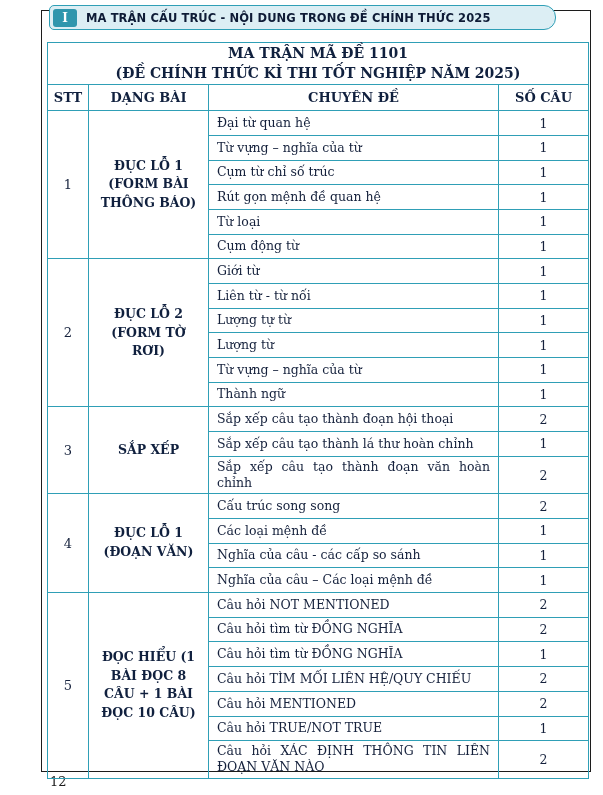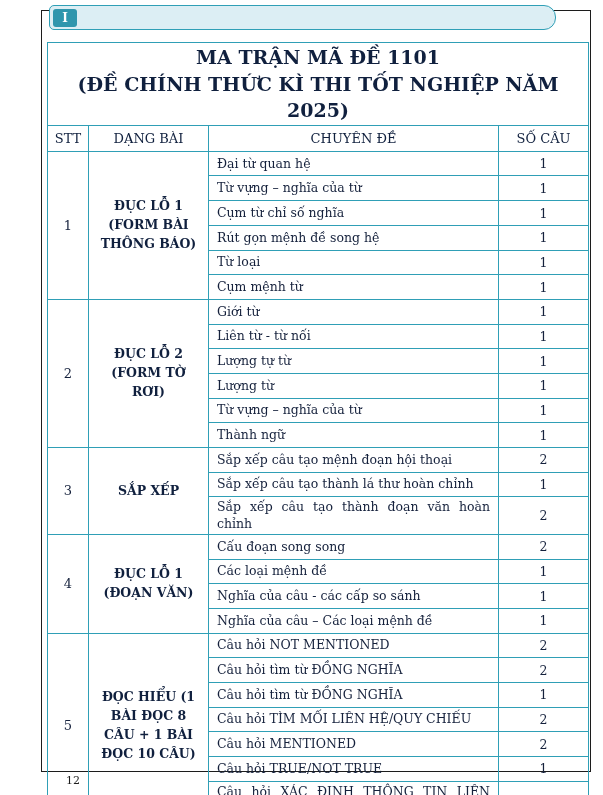--- a/index.html
+++ b/index.html
@@ -65,28 +65,28 @@
   .matrix col.c3 { width: 290px; }
   .matrix col.c4 { width: 90px; }
   .matrix th, .matrix td {
     border: 1.5px solid #2f9fb6;
     vertical-align: middle;
   }
   .title-cell {
     height: 42px;
     text-align: center;
     font-weight: bold;
-    font-size: 19px;
+    font-size: 14px;
     line-height: 1.4;
     color: #10203e;
   }
   .cols th {
     height: 26px;
     text-align: center;
-    font-weight: normal;
+    font-weight: bold;
     font-size: 13px;
     color: #10203e;
   }
   td.stt {
     text-align: center;
     font-size: 13px;
   }
   td.dangbai {
     text-align: center;
     font-weight: bold;
@@ -102,32 +102,32 @@
     font-size: 12.5px;
     line-height: 1.3;
   }
   td.socau {
     text-align: center;
     font-size: 12.5px;
   }
   .pagenum {
     position: absolute;
     left: 50px; top: 774px;
-    font-size: 11px;
+    font-size: 13px;
     color: #1c1c1c;
-    margin-left: 16px;
   }
 </style>
 </head>
 <body>
 
 <div class="frame"></div>
 
 <div class="banner">
   <span class="badge">I</span>
+  <span class="banner-title">MA TRẬN CẤU TRÚC - NỘI DUNG TRONG ĐỀ CHÍNH THỨC 2025</span>
 </div>
 
 <table class="matrix">
   <colgroup>
     <col class="c1">
       <col class="c2">
       <col class="c3">
       <col class="c4">
   </colgroup>
   <thead>
@@ -149,33 +149,33 @@
         <td class="stt" rowspan="6">1</td>
         <td class="dangbai" rowspan="6">ĐỤC LỖ 1 (FORM BÀI THÔNG BÁO)</td>
         <td class="chuyende">Đại từ quan hệ</td>
         <td class="socau">1</td>
       </tr>
       <tr>
         <td class="chuyende">Từ vựng – nghĩa của từ</td>
         <td class="socau">1</td>
       </tr>
       <tr>
-        <td class="chuyende">Cụm từ chỉ số nghĩa</td>
-        <td class="socau">1</td>
-      </tr>
-      <tr>
-        <td class="chuyende">Rút gọn mệnh đề song hệ</td>
+        <td class="chuyende">Cụm từ chỉ số trúc</td>
+        <td class="socau">1</td>
+      </tr>
+      <tr>
+        <td class="chuyende">Rút gọn mệnh đề quan hệ</td>
         <td class="socau">1</td>
       </tr>
       <tr>
         <td class="chuyende">Từ loại</td>
         <td class="socau">1</td>
       </tr>
       <tr>
-        <td class="chuyende">Cụm mệnh từ</td>
+        <td class="chuyende">Cụm động từ</td>
         <td class="socau">1</td>
       </tr>
       <tr>
         <td class="stt" rowspan="6">2</td>
         <td class="dangbai" rowspan="6">ĐỤC LỖ 2 (FORM TỜ RƠI)</td>
         <td class="chuyende">Giới từ</td>
         <td class="socau">1</td>
       </tr>
       <tr>
         <td class="chuyende">Liên từ - từ nối</td>
@@ -193,35 +193,35 @@
         <td class="chuyende">Từ vựng – nghĩa của từ</td>
         <td class="socau">1</td>
       </tr>
       <tr>
         <td class="chuyende">Thành ngữ</td>
         <td class="socau">1</td>
       </tr>
       <tr>
         <td class="stt" rowspan="3">3</td>
         <td class="dangbai" rowspan="3">SẮP XẾP</td>
-        <td class="chuyende">Sắp xếp câu tạo mệnh đoạn hội thoại</td>
+        <td class="chuyende">Sắp xếp câu tạo thành đoạn hội thoại</td>
         <td class="socau">2</td>
       </tr>
       <tr>
         <td class="chuyende">Sắp xếp câu tạo thành lá thư hoàn chỉnh</td>
         <td class="socau">1</td>
       </tr>
       <tr>
         <td class="chuyende">Sắp xếp câu tạo thành đoạn văn hoàn chỉnh</td>
         <td class="socau">2</td>
       </tr>
       <tr>
         <td class="stt" rowspan="4">4</td>
         <td class="dangbai" rowspan="4">ĐỤC LỖ 1 (ĐOẠN VĂN)</td>
-        <td class="chuyende">Cấu đoạn song song</td>
+        <td class="chuyende">Cấu trúc song song</td>
         <td class="socau">2</td>
       </tr>
       <tr>
         <td class="chuyende">Các loại mệnh đề</td>
         <td class="socau">1</td>
       </tr>
       <tr>
         <td class="chuyende">Nghĩa của câu - các cấp so sánh</td>
         <td class="socau">1</td>
       </tr>

